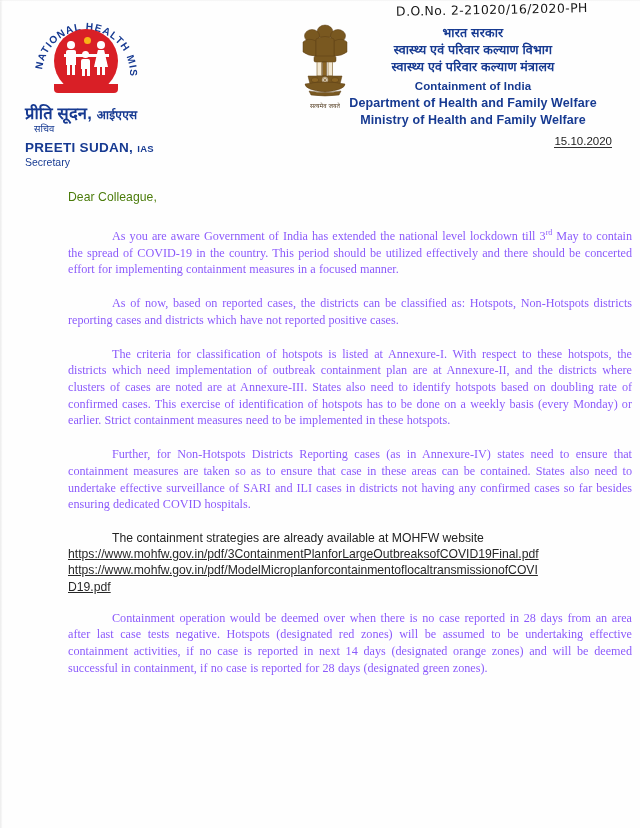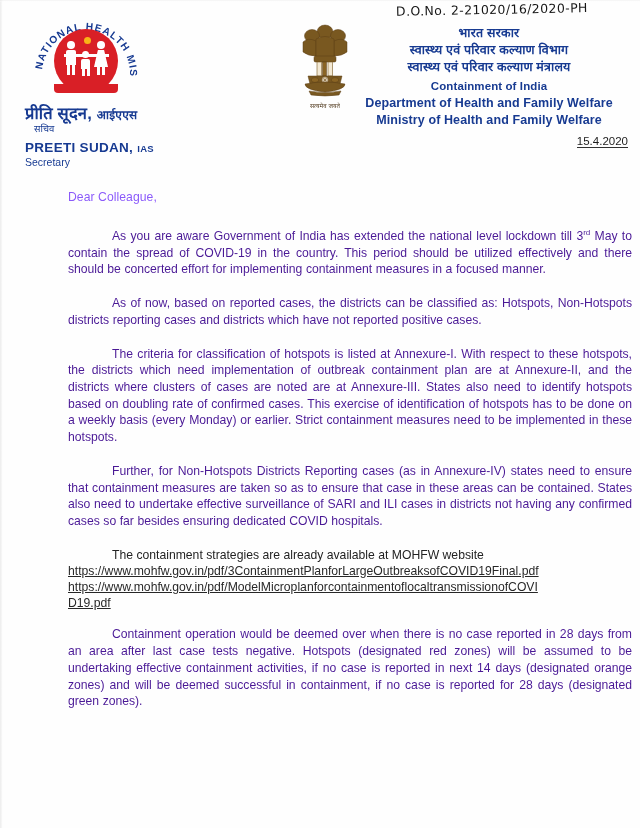--- a/index.html
+++ b/index.html
@@ -191,21 +191,21 @@
     width: 58px;
     text-align: center;
     font-size: 6px;
     color: #4a3317;
     letter-spacing: .1px;
   }
 
   
   .gov-block {
     position: absolute;
-    right: 8px;
+    right: 24px;
     top: 25px;
     width: 286px;
     text-align: center;
     color: #1b3d91;
   }
   .gov-hi-1 {
     font-size: 12.5px;
     font-weight: 600;
     line-height: 1.35;
     letter-spacing: .2px;
@@ -249,33 +249,34 @@
 
   
   .letter-body {
     position: absolute;
     left: 68px;
     top: 190px;
     width: 564px;
   }
   .salutation {
     font-size: 12.2px;
-    color: #8b5cf6;
+    color: #4d7c0f;
     margin-bottom: 21px;
     letter-spacing: .05px;
   }
   .para {
     font-size: 12.2px;
     line-height: 16.7px;
     text-align: justify;
     text-indent: 44px;
     margin: 0 0 17px 0;
-    color: #4c1d95;
+    color: #8b5cf6;
     letter-spacing: -.02px;
     word-spacing: .2px;
+    font-family: Liberation Serif, serif;
   }
   .para sup { font-size: 8px; vertical-align: super; }
 
   
   .para-links {
     font-size: 12.2px;
     line-height: 16.2px;
     text-align: left;
     margin: 0 0 15px 0;
     color: #262626;
@@ -369,21 +370,21 @@
       <div class="emblem-motto">सत्यमेव जयते</div>
     </div>
 
     <div class="gov-block">
       <div class="gov-hi-1">भारत सरकार</div>
       <div class="gov-hi-2">स्वास्थ्य एवं परिवार कल्याण विभाग</div>
       <div class="gov-hi-3">स्वास्थ्य एवं परिवार कल्याण मंत्रालय</div>
       <div class="gov-en-1">Containment of India</div>
       <div class="gov-en-2">Department of Health and Family Welfare</div>
       <div class="gov-en-3">Ministry of Health and Family Welfare</div>
-      <div class="gov-date"><span>15.4.2020</span></div>
+      <div class="gov-date"><span>15.10.2020</span></div>
     </div>
   </div>
 
   <div class="letter-body">
 
     <div class="salutation">Dear Colleague,</div>
 
     <p class="para"><span>As you are aware Government of India has extended the national level lockdown till 3</span><sup>rd</sup><span> May to contain the spread of COVID-19 in the country. This period should be utilized effectively and there should be concerted effort for implementing containment measures in a focused manner.</span></p>
 
     <p class="para">As of now, based on reported cases, the districts can be classified as: Hotspots, Non-Hotspots districts reporting cases and districts which have not reported positive cases.</p>

